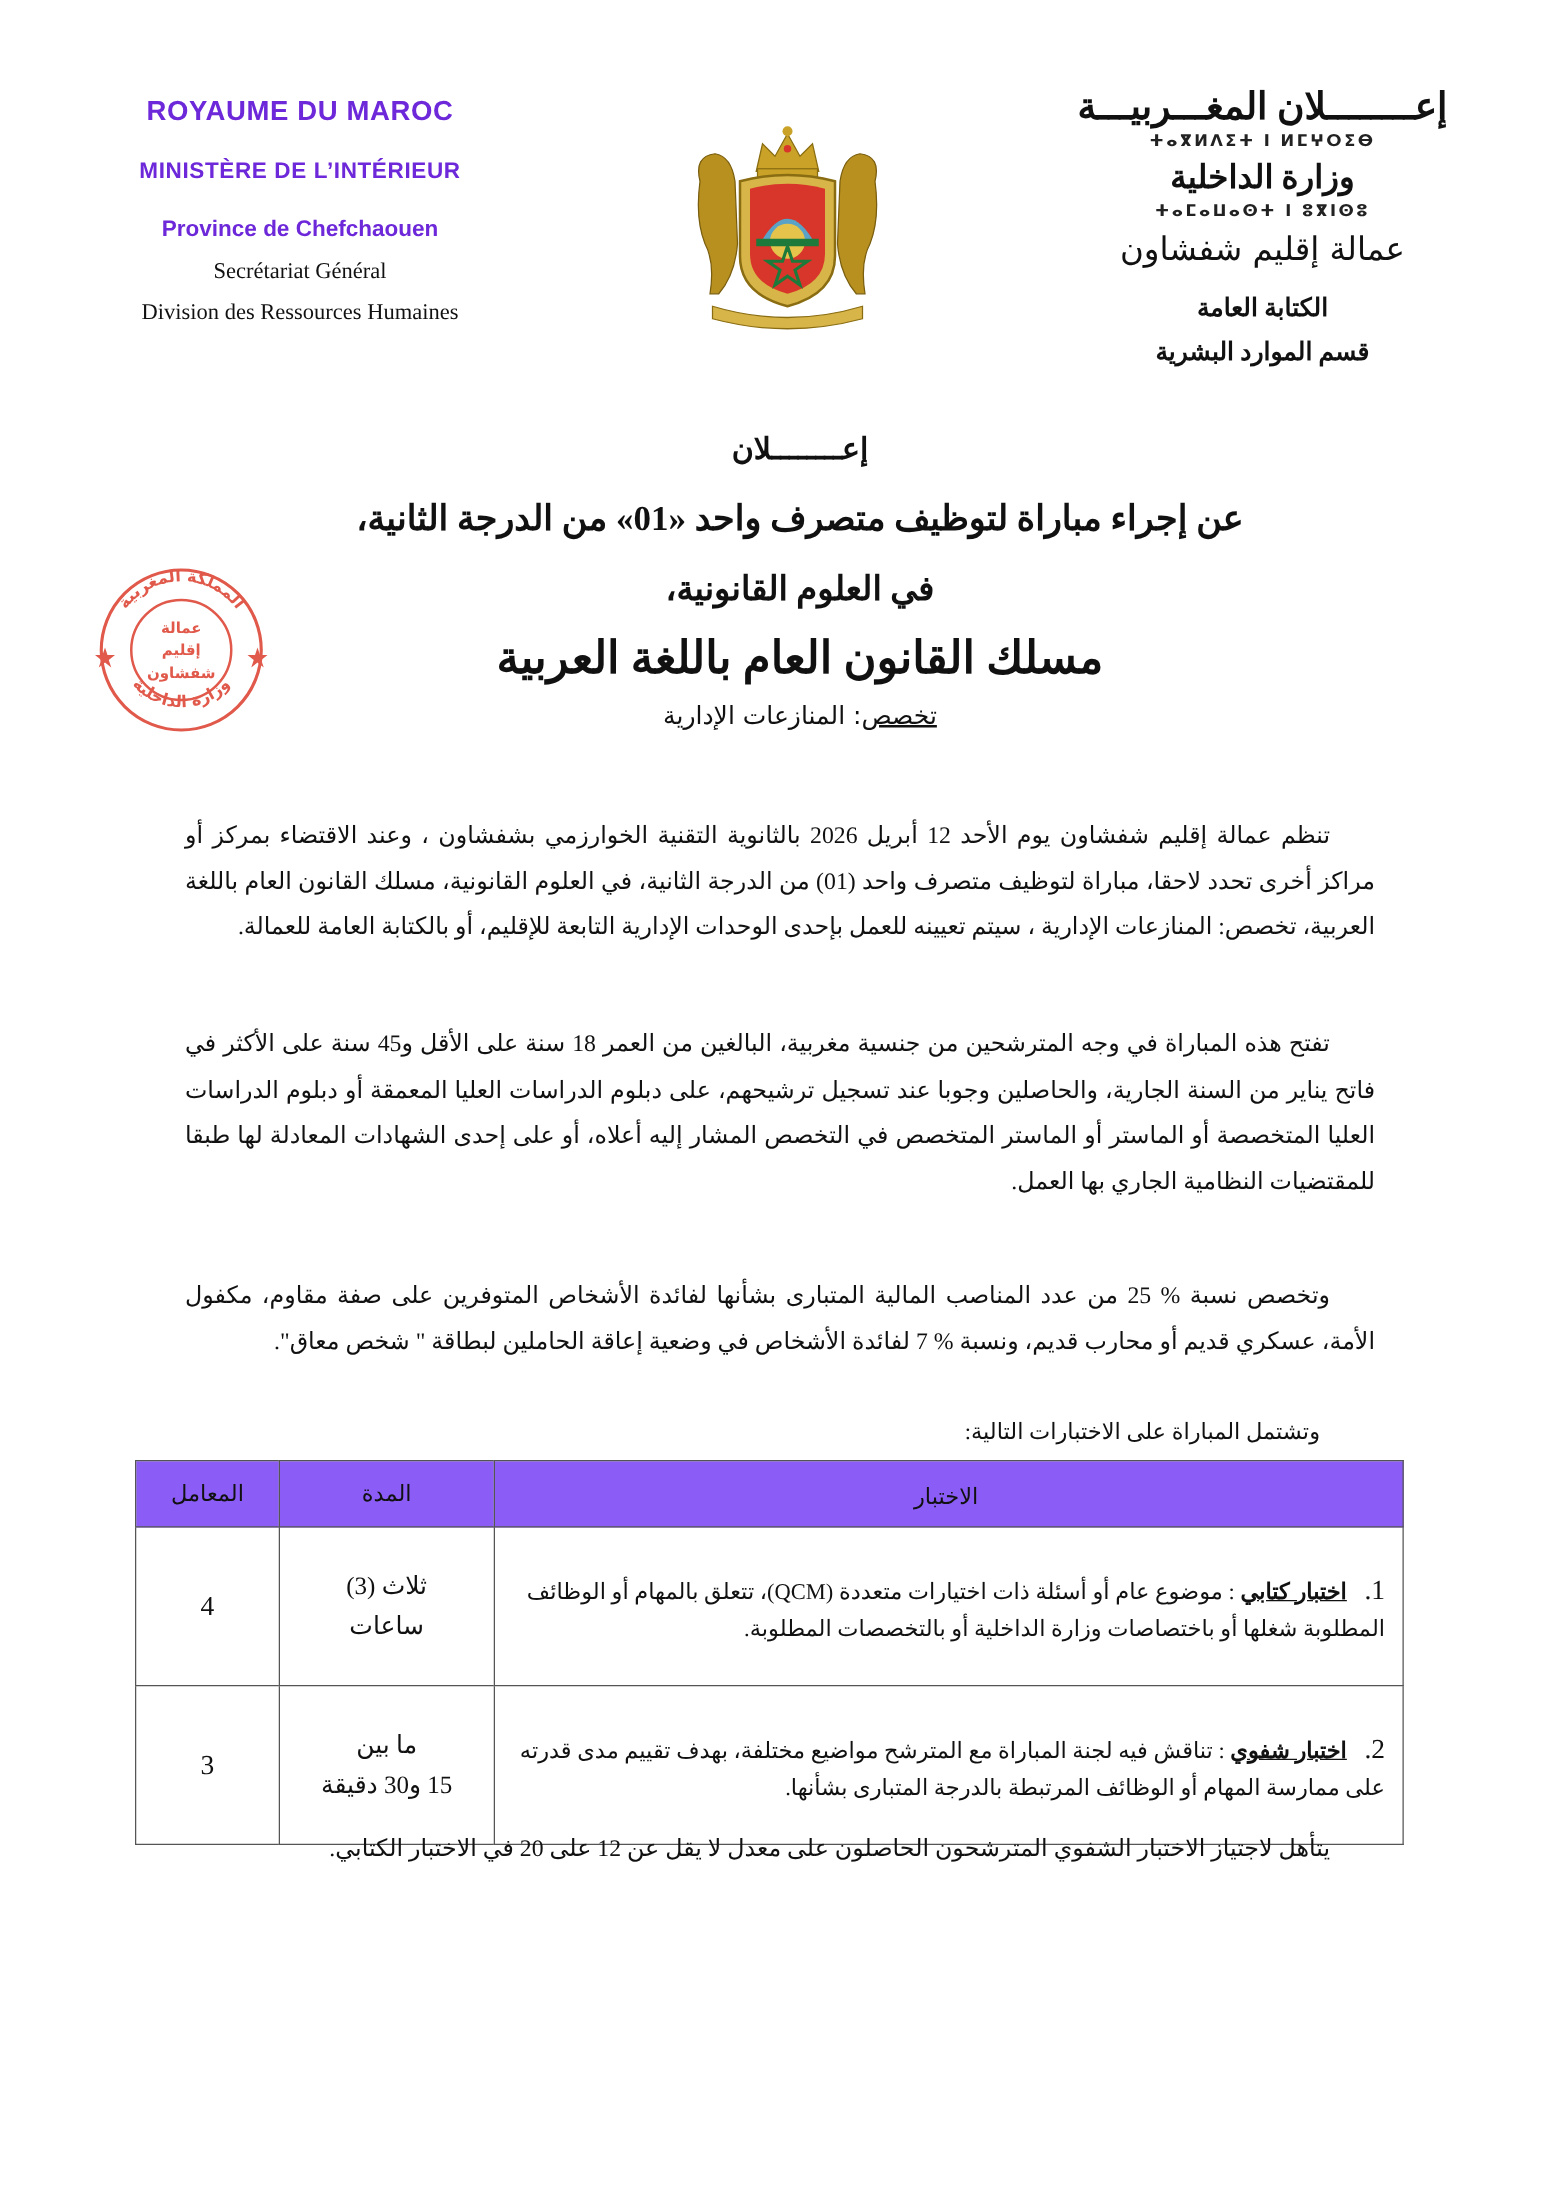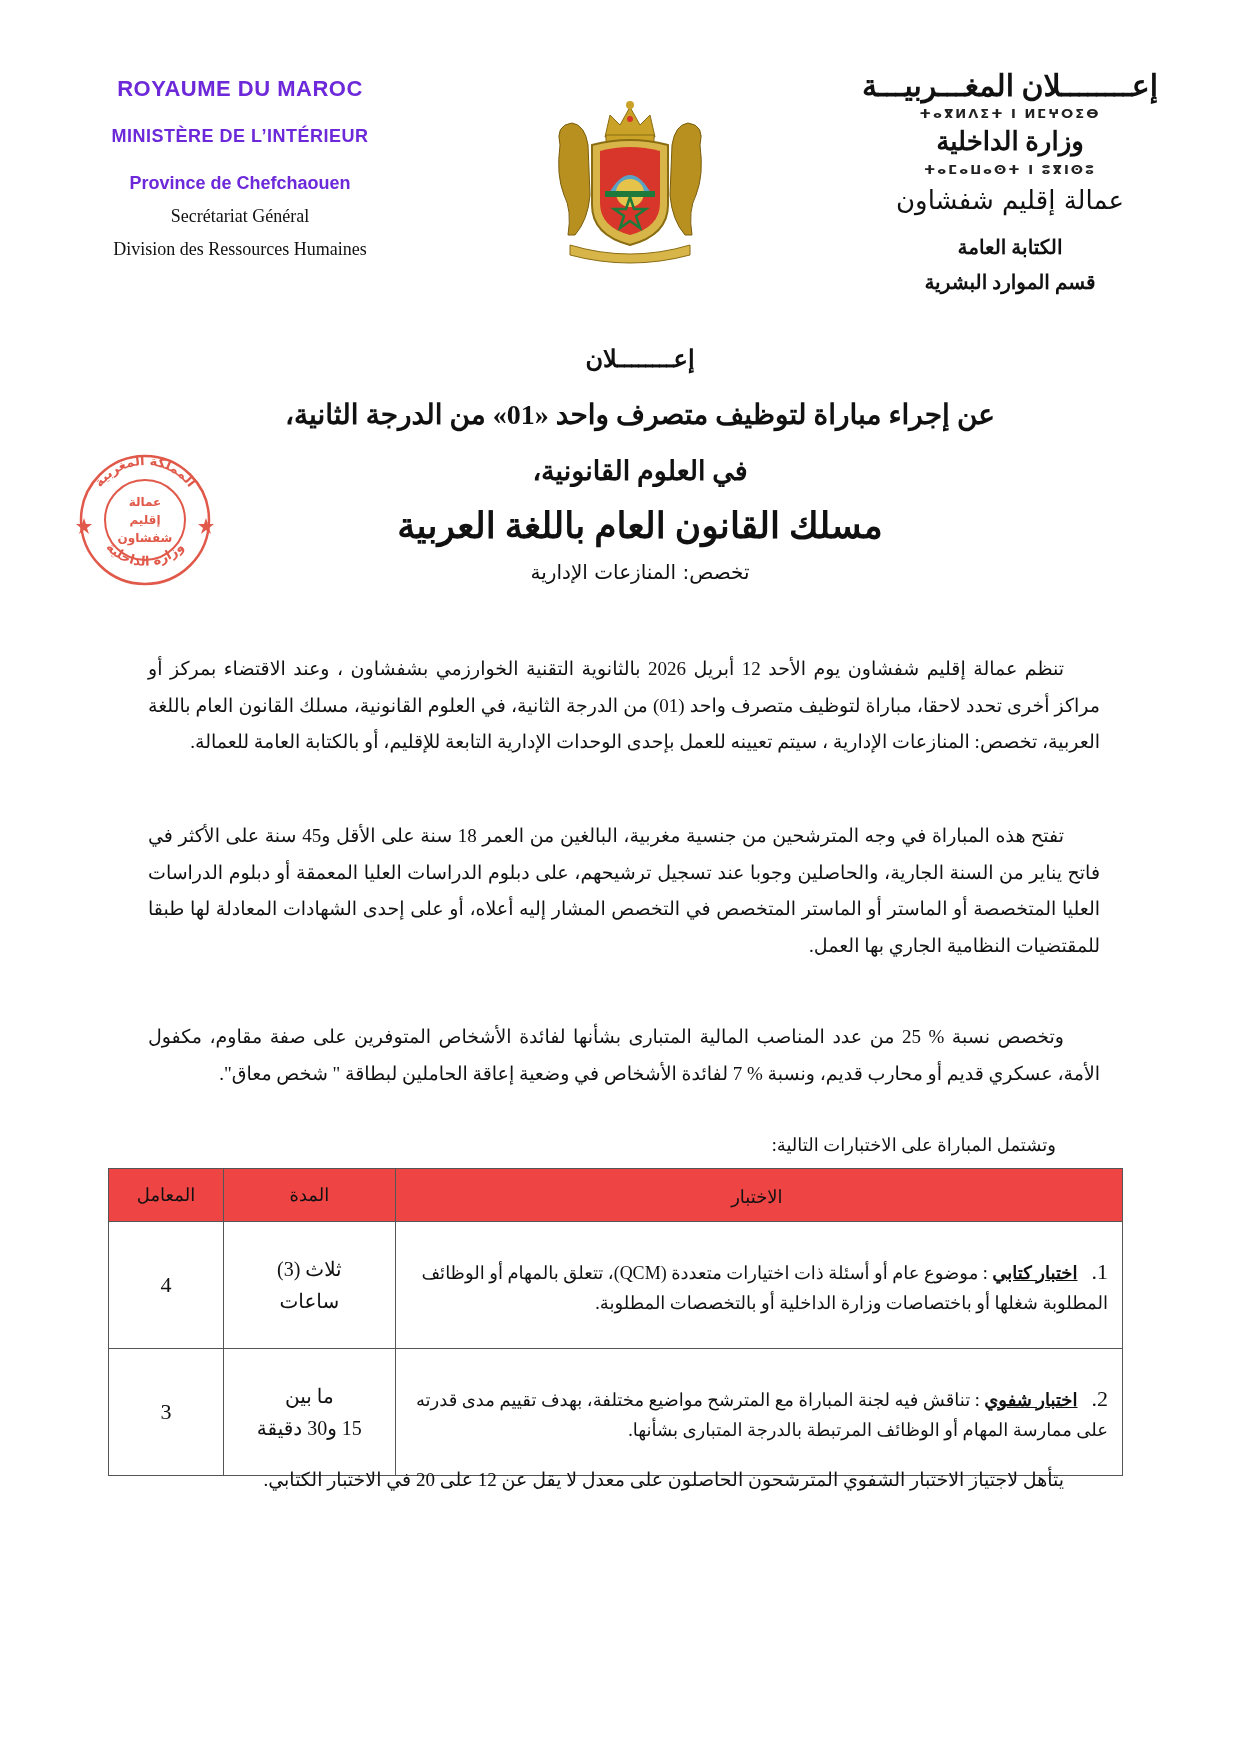--- a/index.html
+++ b/index.html
@@ -35,35 +35,35 @@
   
   #stamp { left: 70px; top: 448px; width: 150px; height: 140px; }
 
   
   .title { left: 250px; width: 780px; text-align: center; font-weight: bold; }
   #t1 { top: 345px; font-size: 24px; }
   #t2 { top: 398px; font-size: 28px; }
   #t3 { top: 455px; font-size: 27px; }
   #t4 { top: 505px; font-size: 36px; }
   #t5 { top: 560px; font-size: 20px; font-weight: normal; }
-  #t5 .u { }
+  #t5 .u { text-decoration: underline; }
 
   
   .para { left: 148px; width: 952px; font-size: 19px; line-height: 36.5px; text-align: justify; text-align-last: right; }
   #p1 { top: 651px; }
   #p2 { top: 818px; }
   #p3 { top: 1019px; }
   #p4 { top: 1131px; left: 148px; width: 944px; font-size: 18px; line-height: 28px; text-align: right; }
   #p5 { top: 1462px; }
   .indent { display: inline-block; width: 36px; }
 
   
   #tests-table { left: 108px; top: 1168px; width: 1015px; border-collapse: collapse; direction: rtl; }
   #tests-table th, #tests-table td { border: 1.5px solid #555; }
-  #tests-table th { background: #ef4444; height: 44px; font-weight: normal; font-size: 18px; }
+  #tests-table th { background: #8b5cf6; height: 44px; font-weight: normal; font-size: 18px; }
   #tests-table td { font-size: 18px; vertical-align: middle; }
   .c-test { width: 726px; text-align: right; padding: 6px 14px 2px 10px; line-height: 30px; }
   .c-dur { width: 173px; text-align: center; font-size: 20px !important; line-height: 32px; }
   .c-coef { width: 114px; text-align: center; font-size: 22px !important; }
   .row1 td { height: 118px; }
   .row2 td { height: 118px; }
   .num { font-family: "Liberation Serif", serif; font-size: 22px; margin-left: 14px; }
   .lbl { font-weight: bold; text-decoration: underline; }
 </style>
 </head>

